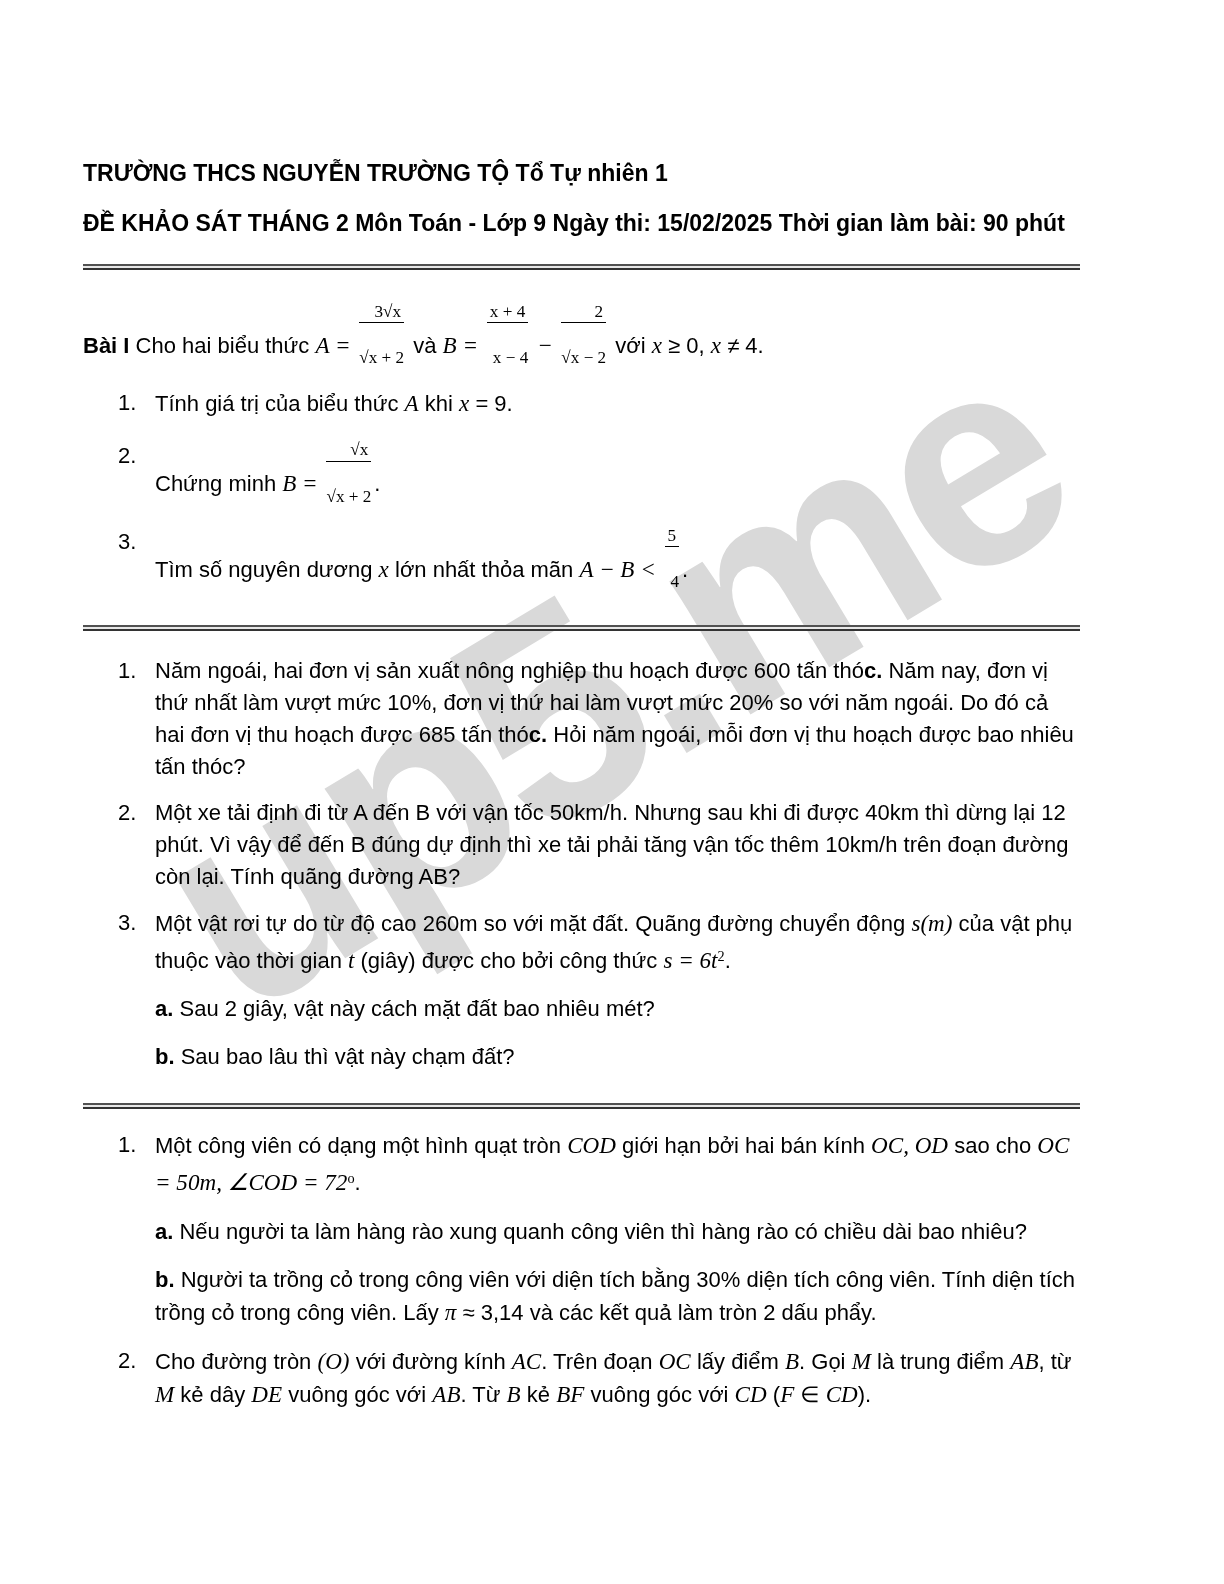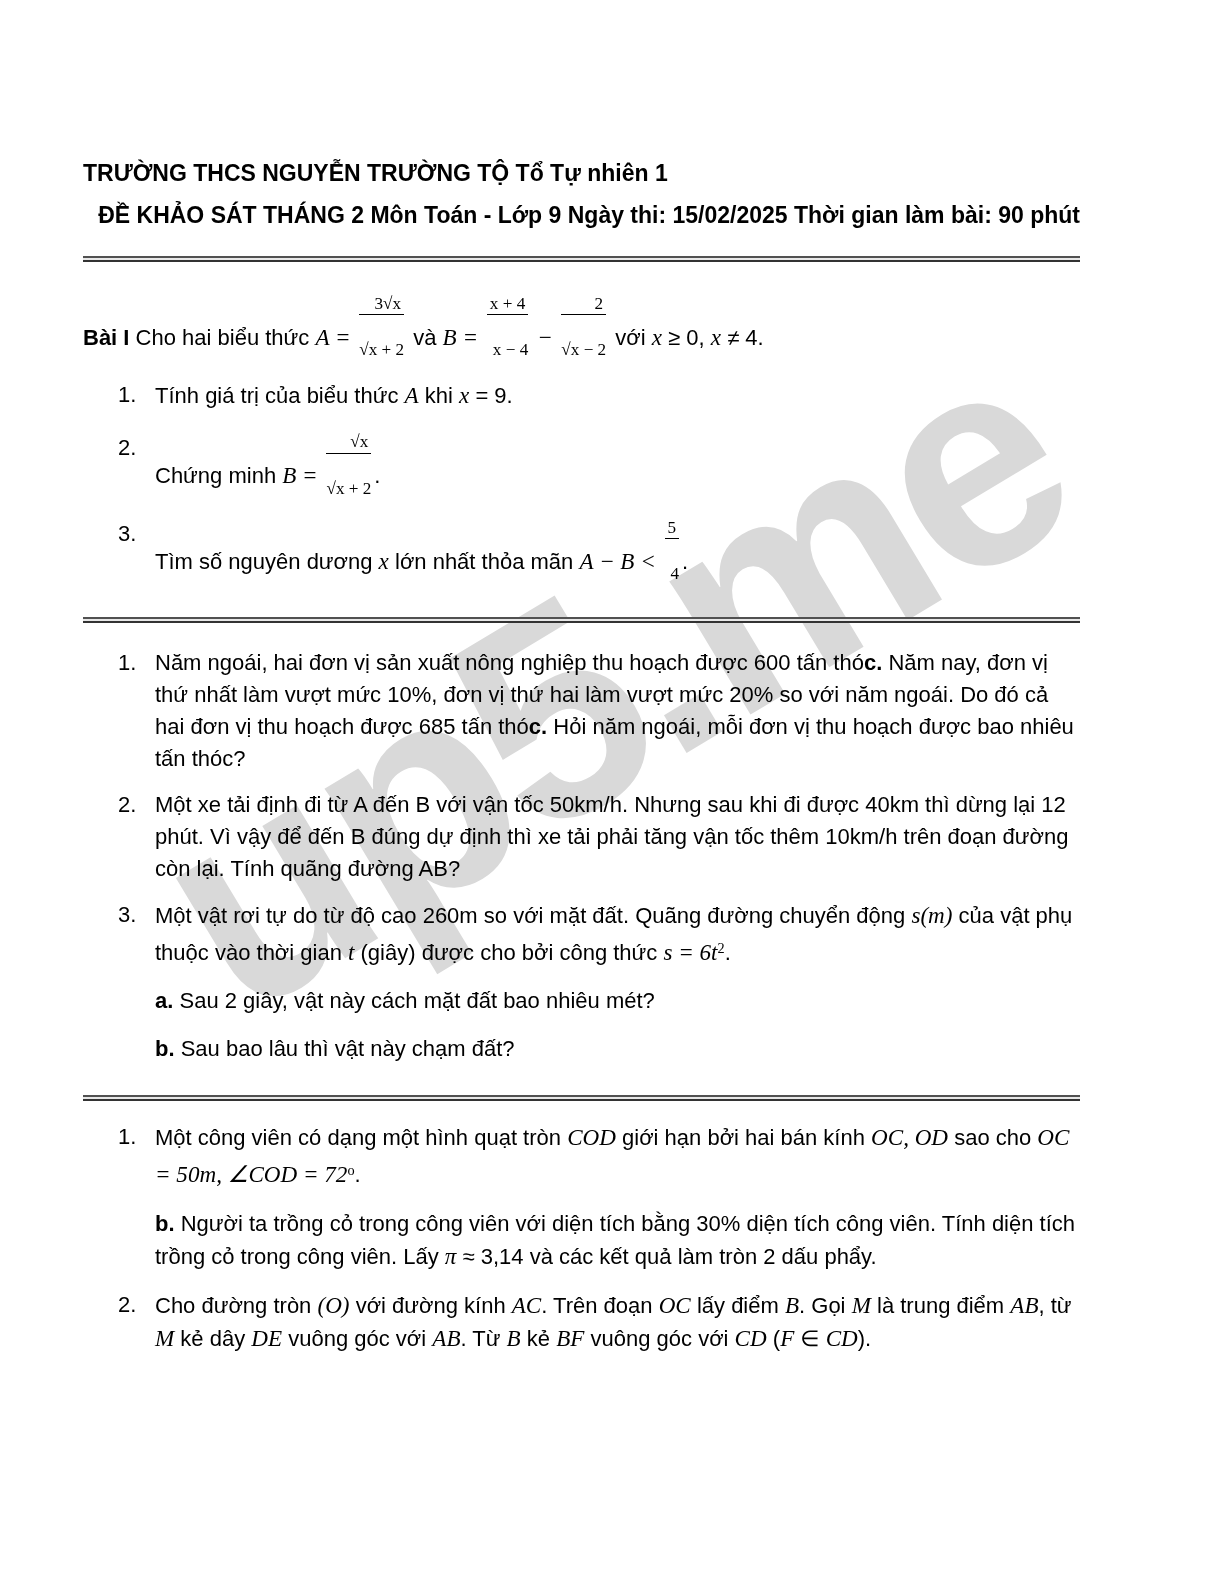--- a/index.html
+++ b/index.html
@@ -17,21 +17,21 @@
     color:#d9d9d9;
     transform:rotate(-31deg);
     z-index:0;pointer-events:none;user-select:none;white-space:nowrap;
   }
   .content{
     position:relative;z-index:1;
     padding:158px 144px 0 83px;
     font-size:22px;line-height:32px;
   }
   .hdr{font-weight:700;font-size:23px;line-height:30px;margin:0;}
-  .hdr2{margin-top:12px;text-align:right;}
+  .hdr2{margin-top:20px;}
   .divider{
     height:2px;background:#e8e8e8;
     border-top:2px solid #515151;
     border-bottom:2px solid #333333;
   }
   .d1{margin-top:26px;}
   .d2{margin-top:34px;}
   .d3{margin-top:30px;}
   .sec-title{margin:26px 0 0 0;}
   .t1{margin-top:32px;}
@@ -101,20 +101,21 @@
     <p class="sub"><span class="b">b.</span><span> Sau bao lâu thì vật này chạm đất?</span></p>
 
     <div class="divider d3"></div>
 
 
     <div class="li">
       <span class="num">1.</span>
       <div class="bd"><span>Một công viên có dạng một hình quạt tròn </span><span class="math">COD</span><span> giới hạn bởi hai bán kính </span><span class="math">OC, OD</span><span> sao cho </span><span class="math">OC = 50m, ∠COD = 72</span><span class="math sup">o</span><span>.</span></div>
     </div>
 
+    <p class="sub"><span class="b">a.</span><span> Nếu người ta làm hàng rào xung quanh công viên thì hàng rào có chiều dài bao nhiêu?</span></p>
     <p class="sub"><span class="b">b.</span><span> Người ta trồng cỏ trong công viên với diện tích bằng 30% diện tích công viên. Tính diện tích trồng cỏ trong công viên. Lấy </span><span class="math">π</span><span> ≈ 3,14 và các kết quả làm tròn 2 dấu phẩy.</span></p>
 
     <div class="li mt16">
       <span class="num">2.</span>
       <div class="bd"><span>Cho đường tròn </span><span class="math">(O)</span><span> với đường kính </span><span class="math">AC</span><span>. Trên đoạn </span><span class="math">OC</span><span> lấy điểm </span><span class="math">B</span><span>. Gọi </span><span class="math">M</span><span> là trung điểm </span><span class="math">AB</span><span>, từ </span><span class="math">M</span><span> kẻ dây </span><span class="math">DE</span><span> vuông góc với </span><span class="math">AB</span><span>. Từ </span><span class="math">B</span><span> kẻ </span><span class="math">BF</span><span> vuông góc với </span><span class="math">CD</span><span> (</span><span class="math">F</span><span> ∈ </span><span class="math">CD</span><span>).</span></div>
     </div>
 
   </div>
 </div>
 

